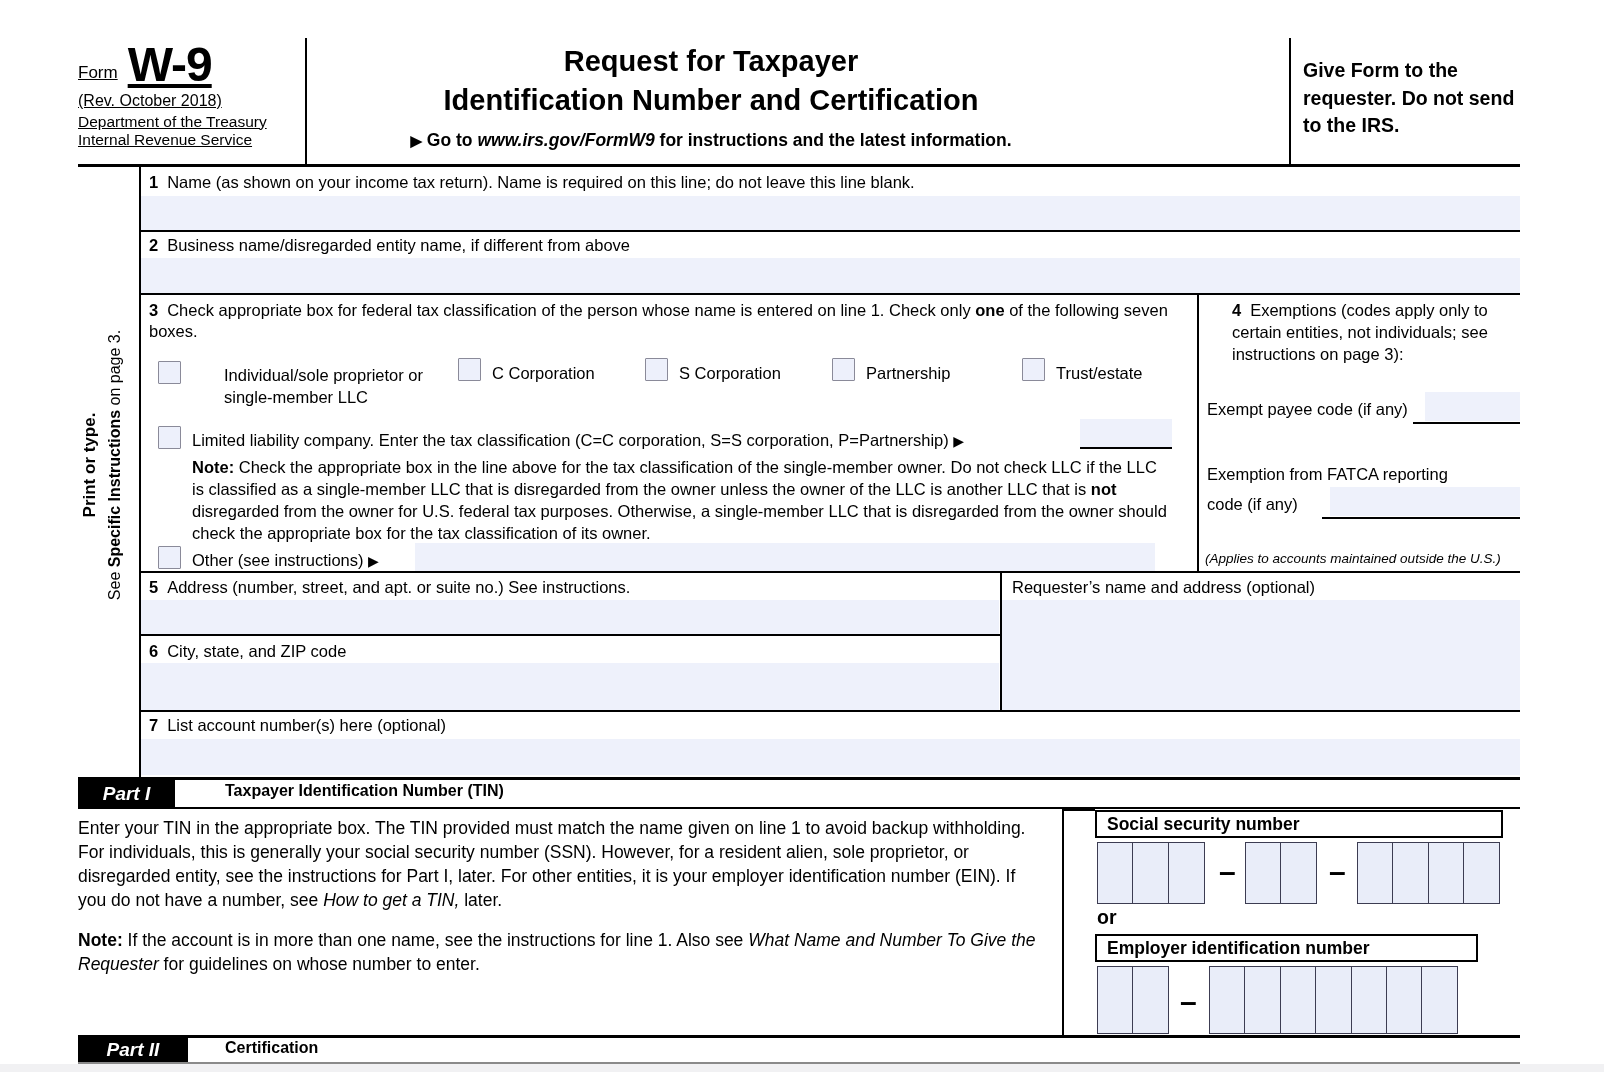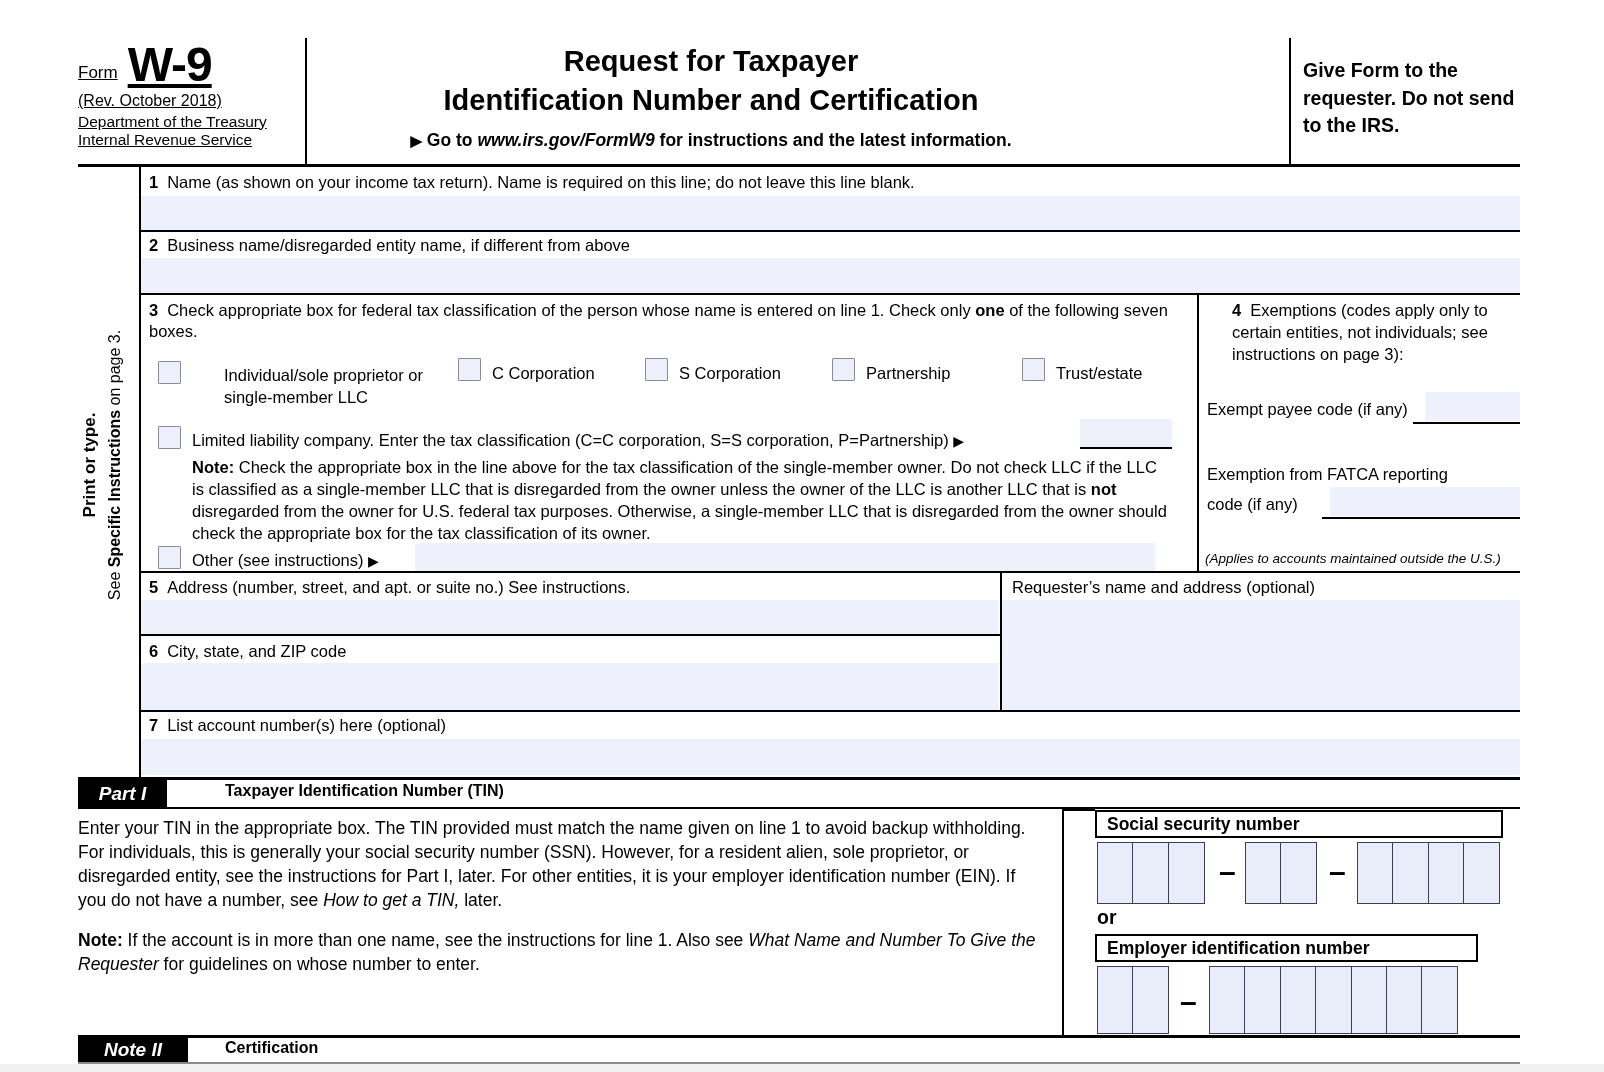--- a/index.html
+++ b/index.html
@@ -146,21 +146,21 @@
   </div>
   <div class="field" style="left:141px;top:663px;width:858px;height:47px;"></div>
   <div class="hline" style="left:139px;top:710px;width:1381px;height:2px;"></div>
 
   <div class="abs lbl" style="left:149px;top:715px;">
     <b>7</b><span>List account number(s) here (optional)</span>
   </div>
   <div class="field" style="left:141px;top:739px;width:1379px;height:36px;"></div>
 
   <div class="hline" style="left:78px;top:777px;width:1442px;height:2.5px;"></div>
-  <div class="partbox" style="left:78px;top:779.5px;width:89px;height:28px;">Part I</div>
+  <div class="partbox" style="left:78px;top:779.5px;width:97px;height:28px;">Part I</div>
   <div class="parttitle" style="left:225px;top:782px;">Taxpayer Identification Number (TIN)</div>
   <div class="hline" style="left:78px;top:807px;width:1442px;height:1.5px;"></div>
 
   <div class="abs para" style="left:78px;top:816px;width:958px;">
     <span>Enter your TIN in the appropriate box. The TIN provided must match the name given on line 1 to avoid backup withholding. For individuals, this is generally your social security number (SSN). However, for a resident alien, sole proprietor, or disregarded entity, see the instructions for Part I, later. For other entities, it is your employer identification number (EIN). If you do not have a number, see </span><i class="it">How to get a TIN,</i><span> later.</span>
   </div>
   <div class="abs para" style="left:78px;top:928px;width:958px;">
     <b>Note:</b><span> If the account is in more than one name, see the instructions for line 1. Also see </span><i class="it">What Name and Number To Give the Requester</i><span> for guidelines on whose number to enter.</span>
   </div>
 
@@ -200,18 +200,18 @@
     <div class="cell" style="height:68px;"></div>
     <div class="cell" style="height:68px;"></div>
     <div class="cell" style="height:68px;"></div>
     <div class="cell" style="height:68px;"></div>
     <div class="cell" style="height:68px;"></div>
     <div class="cell" style="height:68px;"></div>
     <div class="cell" style="height:68px;"></div>
   </div>
 
   <div class="hline" style="left:78px;top:1035px;width:1442px;height:2.5px;"></div>
-  <div class="partbox" style="left:78px;top:1037.5px;width:110px;height:25px;">Note II</div>
+  <div class="partbox" style="left:78px;top:1037.5px;width:110px;height:25px;">Part II</div>
   <div class="parttitle" style="left:225px;top:1039px;">Certification</div>
   <div class="hline" style="left:78px;top:1062px;width:1442px;height:2px;background:#8a8a8a;"></div>
   <div class="abs" style="left:0;top:1064px;width:1604px;height:8px;background:#f1f1f3;"></div>
 
 </div>
 
 </body></html>

